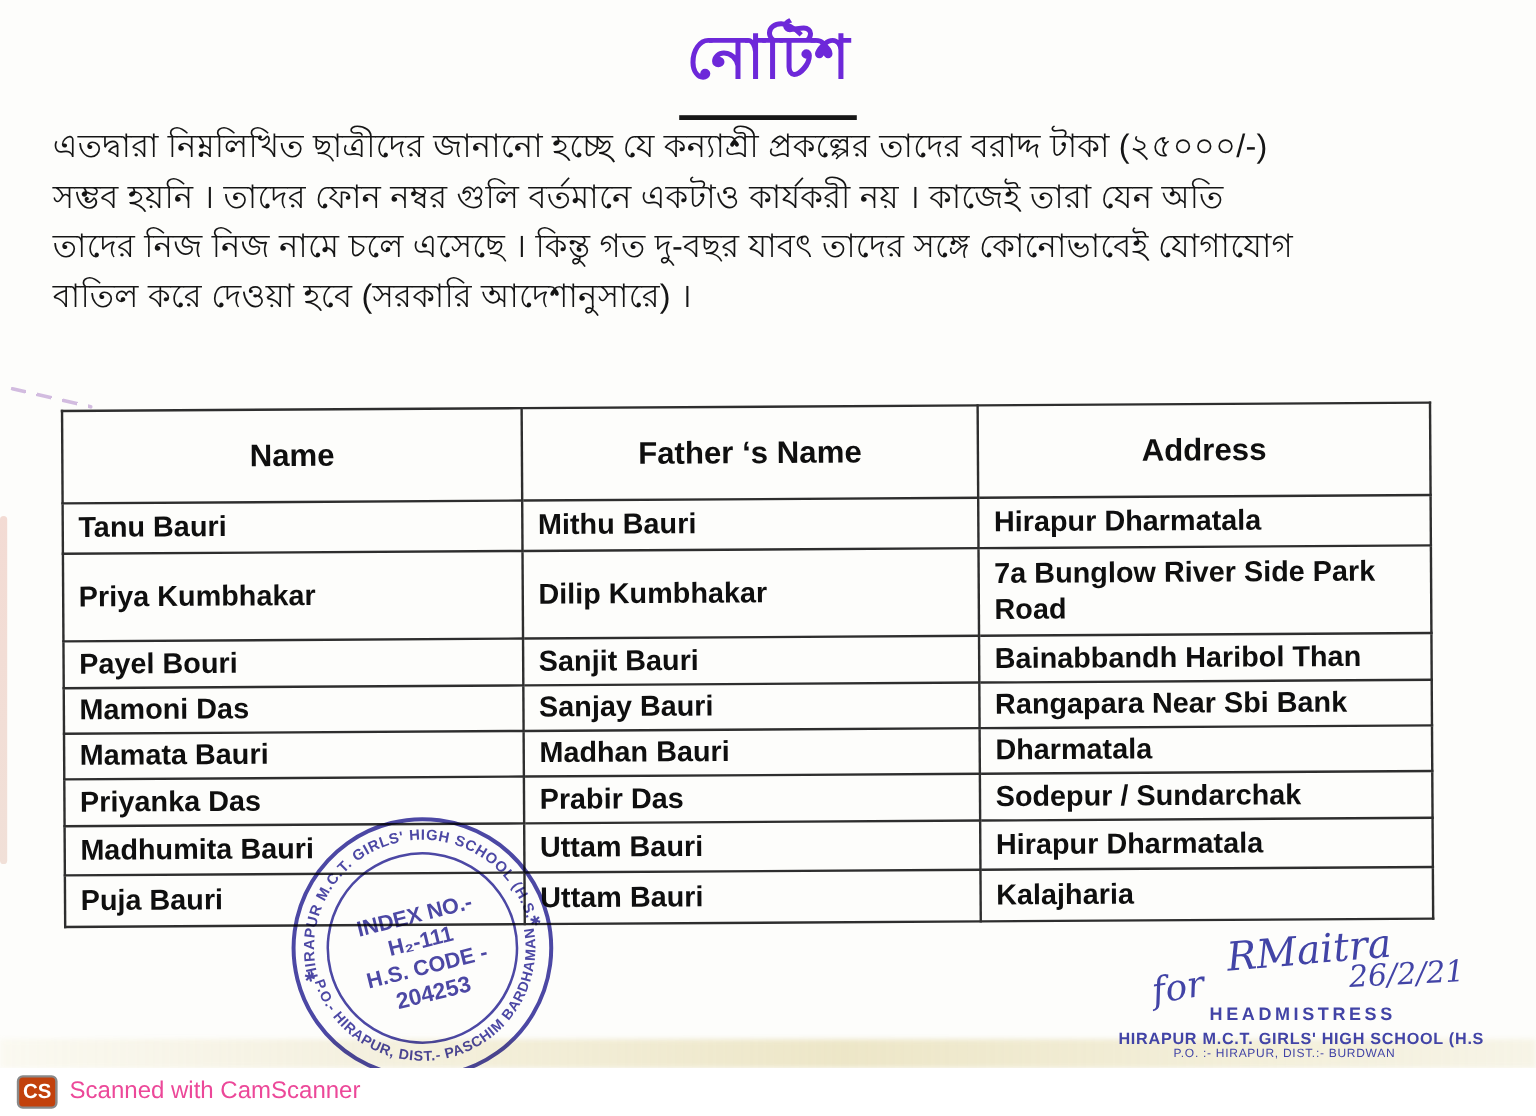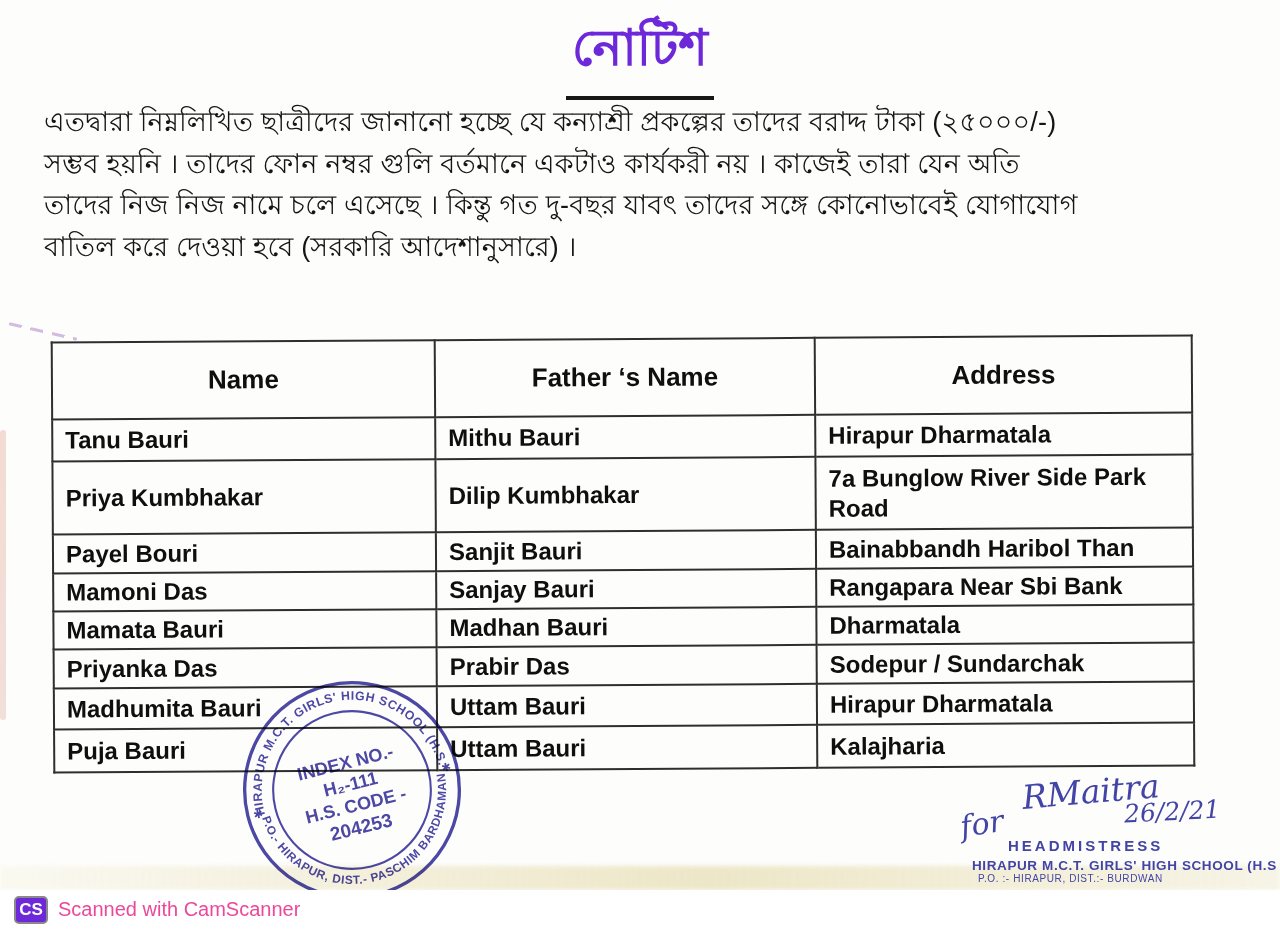--- a/index.html
+++ b/index.html
@@ -44,21 +44,21 @@
     transform:rotate(-14deg); mix-blend-mode:multiply; opacity:.92; z-index:4;
   }
   .stamp text { font-family:"Liberation Sans","DejaVu Sans",sans-serif; font-weight:bold; }
 
   
   .sig { position:absolute; color:#4244a6; z-index:3; }
   .sig-name { left:1022px; top:772px; font-family:"DejaVu Serif",serif; font-style:italic; font-size:33px; transform:rotate(-5deg); }
   .sig-date { left:1124px; top:797px; font-family:"DejaVu Serif",serif; font-style:italic; font-size:25px; transform:rotate(-3deg); }
   .sig-for  { left:960px;  top:806px; font-family:"DejaVu Serif",serif; font-style:italic; font-size:30px; transform:rotate(-9deg); }
   .sig-role { left:1008px; top:837px; font-size:15px; font-weight:bold; letter-spacing:3px; }
-  .sig-org1 { left:972px;  top:858px; font-size:13.5px; font-weight:bold; letter-spacing:.6px; }
+  .sig-org1 { left:932px;  top:858px; font-size:13.5px; font-weight:bold; letter-spacing:.6px; }
   .sig-org2 { left:978px;  top:873px; font-size:10px; font-weight:normal; letter-spacing:.6px; }
 
   
   .scratch {
     position:absolute; left:8px; top:330px; width:70px; height:3px; opacity:.45;
     transform:rotate(13deg); border-radius:2px;
     background:repeating-linear-gradient(90deg,#9e6cbe 0 13px,transparent 13px 22px);
   }
   .edge-pink {
     position:absolute; left:0; top:430px; width:6px; height:290px; opacity:.5;
@@ -66,21 +66,21 @@
   }
   .tint-band {
     position:absolute; left:0; top:866px; width:100%; height:24px; filter:blur(2px);
     background:linear-gradient(to right, rgba(238,228,186,.15), rgba(224,212,158,.55) 55%, rgba(230,220,170,.25));
   }
 
   
   .footer-bar { position:absolute; left:0; bottom:0; width:100%; height:40px; background:#ffffff; z-index:9; }
   .cs-badge {
     position:absolute; left:14px; top:6px; width:34px; height:28px;
-    background:#6d28d9; border:2px solid #898989; border-radius:5px;
+    background:#c2410c; border:2px solid #898989; border-radius:5px;
     color:#ffffff; font-weight:bold; font-size:17px;
     display:flex; align-items:center; justify-content:center;
   }
   .footer-text { position:absolute; left:58px; top:8px; font-size:20px; color:#ec4899; }
 </style>
 </head>
 <body>
 
 <div class="scan-area">
 

